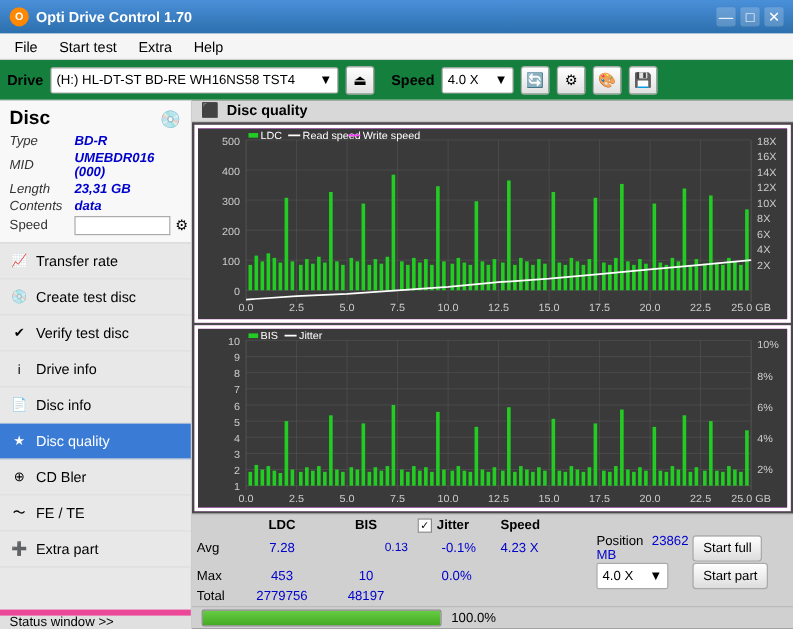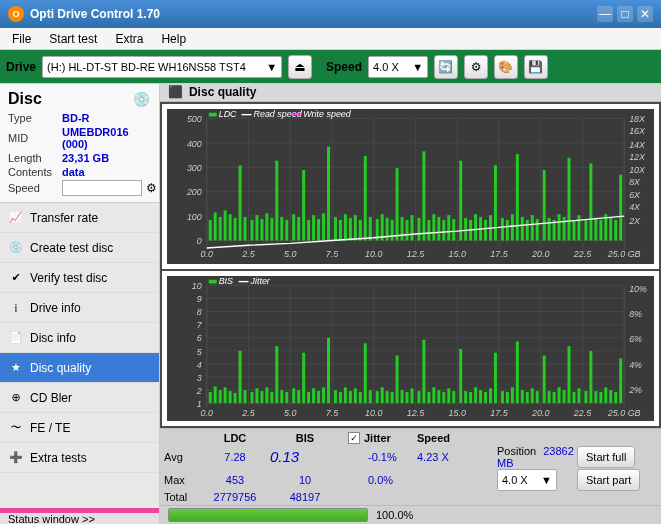--- a/index.html
+++ b/index.html
@@ -125,21 +125,21 @@
       border-bottom: 1px solid #ccc;
       padding: 6px 8px;
     }
     .disc-panel-header {
       display: flex; justify-content: space-between; align-items: center;
       margin-bottom: 4px;
     }
     .disc-title { font-size: 16px; font-weight: bold; }
     .disc-icon { font-size: 14px; cursor: pointer; }
     .disc-row {
-      display: flex; gap: 4px; margin-bottom: 2px; align-items: center;
+      display: flex; gap: 4px; margin-bottom: 2px; align-items: center; font-style: italic;
     }
     .disc-key { color: #333; min-width: 50px; font-size: 11px; }
     .disc-value { color: #0000cc; font-size: 11px; font-weight: bold; }
     .disc-label-row {
       display: flex; align-items: center; gap: 4px; margin-top: 2px;
     }
     .label-input {
       border: 1px solid #aaa;
       background: white;
       width: 80px;
@@ -211,22 +211,21 @@
       flex-direction: column;
       background: #4a4a4a;
       padding: 2px;
       gap: 2px;
     }
 
     .chart-area {
       background: #a21caf;
       position: relative;
       flex: 1;
-      border: 5px solid #ffffff;
-      font-style: italic;
+      border: 3px solid #ffffff;
     }
 
     .chart-svg {
       width: 100%;
       height: 100%;
       position: absolute;
       top: 0; left: 0;
     }
 
     .jitter-checkbox {
@@ -374,21 +373,21 @@
       <div class="nav-item">
         <span class="nav-icon">⊕</span>
         <span>CD Bler</span>
       </div>
       <div class="nav-item">
         <span class="nav-icon">〜</span>
         <span>FE / TE</span>
       </div>
       <div class="nav-item">
         <span class="nav-icon">➕</span>
-        <span>Extra tests</span>
+        <span>Extra part</span>
       </div>
     </div>
 
     <div class="sidebar-status">
       <span>Status window &gt;&gt;</span>
     </div>
   </div>
 
   <div class="right-panel">
 
@@ -700,21 +699,21 @@
           <span style="font-size:11px; font-weight:bold;">Jitter</span>
         </div>
         <div style="width:80px; font-size:11px; font-weight:bold;">Speed</div>
         <div style="width:80px;"></div>
         <div style="width:80px;"></div>
       </div>
 
       <div style="display:flex; align-items:center; gap:0;">
         <div style="width:36px; font-size:11px;">Avg</div>
         <div style="width:70px; text-align:center; font-size:11px; color:#0000cc;">7.28</div>
-        <div style="width:70px; text-align:left; font-size:15px; color:#0000cc;font-style:italic;">0.13</div>
+        <div style="width:70px; text-align:right; font-size:10px; color:#0000cc;">0.13</div>
         <div style="flex:1; padding-left:28px; font-size:11px; color:#0000cc;">-0.1%</div>
         <div style="width:80px; font-size:11px; color:#0000cc;">4.23 X</div>
         <div style="width:80px; font-size:11px;">
           <span>Position</span>
           <span style="color:#0000cc; margin-left:4px;">23862 MB</span>
         </div>
         <div style="width:80px; text-align:right;">
           <button class="start-full-btn">Start full</button>
         </div>
       </div>

